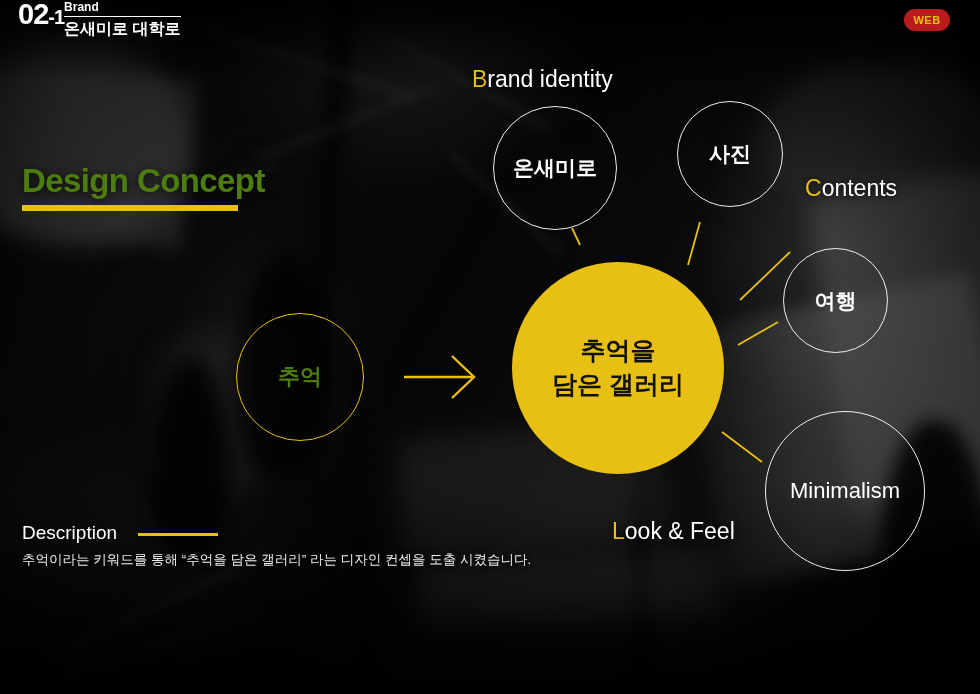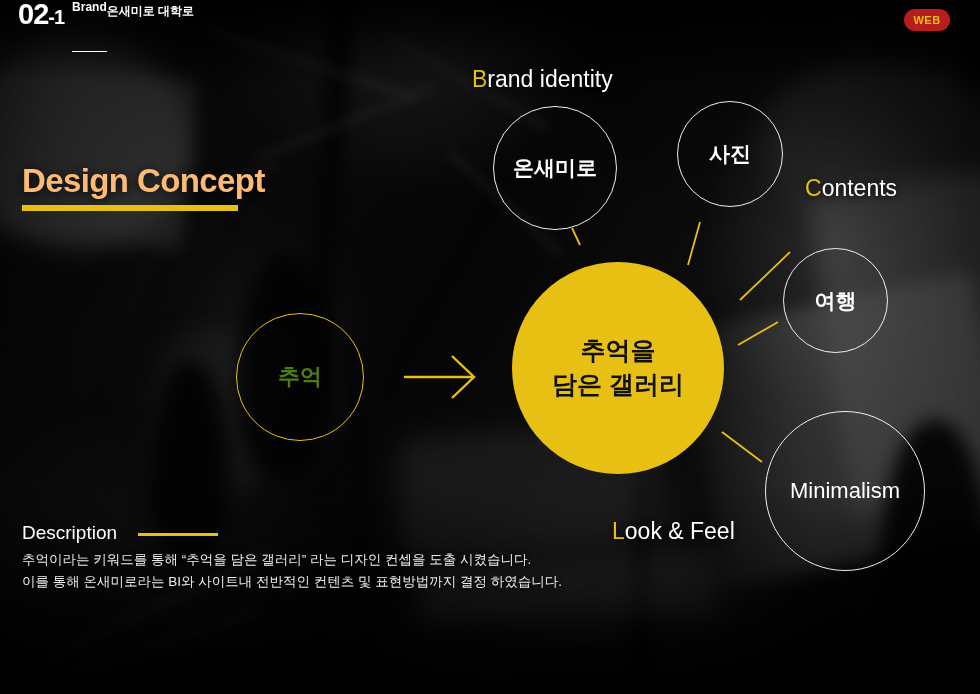--- a/index.html
+++ b/index.html
@@ -85,36 +85,35 @@
   .hdr-num {
     margin-left: 18px;
     color: #ffffff;
     font-size: 29px;
     font-weight: bold;
     letter-spacing: -1px;
     line-height: 1;
   }
   .hdr-num .sub { font-size: 20px; font-weight: bold; }
   .hdr-titles {
-    margin-left: 8px;
     margin-top: 1px;
     display: flex;
-    flex-direction: row;
+    flex-direction: column;
     line-height: 1;
   }
   .hdr-kicker {
     color: #ffffff;
     font-size: 12px;
     font-weight: bold;
     padding-bottom: 3px;
     border-bottom: 1.5px solid #ffffff;
   }
   .hdr-main {
     color: #ffffff;
-    font-size: 12px;
+    font-size: 16px;
     font-weight: bold;
     padding-top: 4px;
   }
   .web-badge {
     position: absolute;
     right: 30px;
     top: 9px;
     width: 46px;
     height: 22px;
     border-radius: 11px;
@@ -126,21 +125,21 @@
     display: flex;
     align-items: center;
     justify-content: center;
   }
 
   
   .page-title {
     position: absolute;
     left: 22px;
     top: 162px;
-    color: #fdba74;
+    color: #4d7c0f;
     font-size: 33px;
     font-weight: bold;
     letter-spacing: -0.6px;
     text-shadow: 0 2px 10px rgba(0,0,0,0.8);
   }
   .title-rule {
     position: absolute;
     left: 22px;
     top: 205px;
     width: 216px;
@@ -323,15 +322,14 @@
       <span class="hl">C</span><span>ontents</span>
     </div>
     <div class="seclabel l-look">
       <span class="hl">L</span><span>ook &amp; Feel</span>
     </div>
   </div>
 
   <div class="desc-head">Description</div>
   <div class="desc-rule"></div>
   <div class="desc-line desc-l1">추억이라는 키워드를 통해 “추억을 담은 갤러리” 라는 디자인 컨셉을 도출 시켰습니다.</div>
-  <div class="desc-line desc-l2">이를 통해 온새미로라는 BI와 사이트내 전반적인 컨텐츠 및 표현방법까지 결정 하였습니다.</div>
 
 </div>
 
 </body></html>

